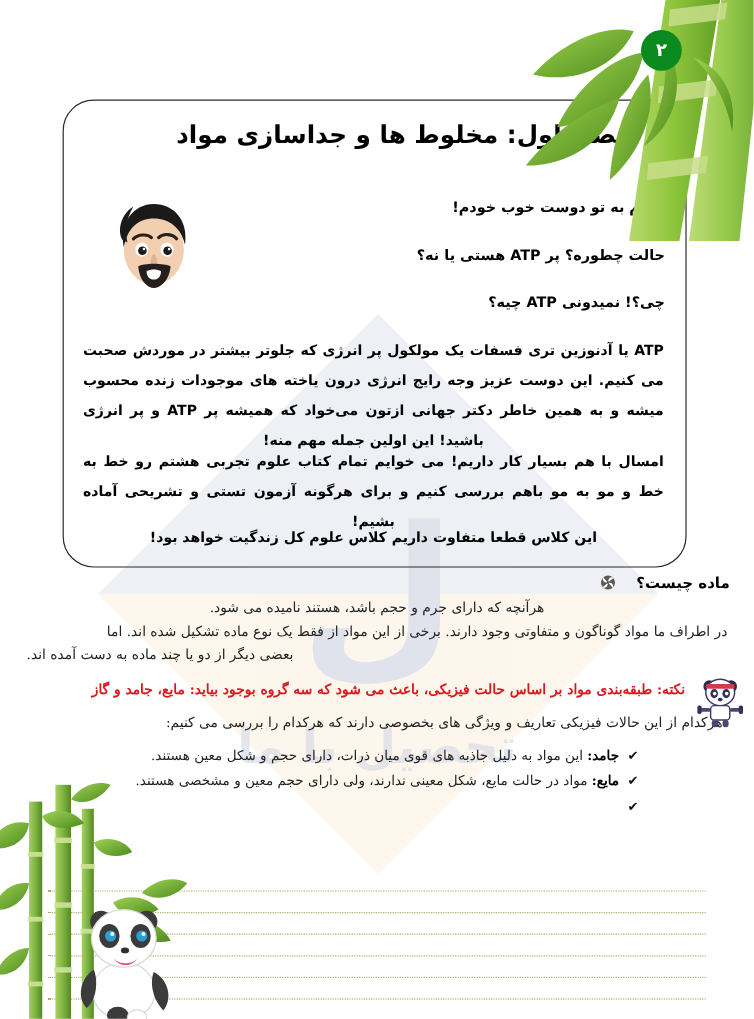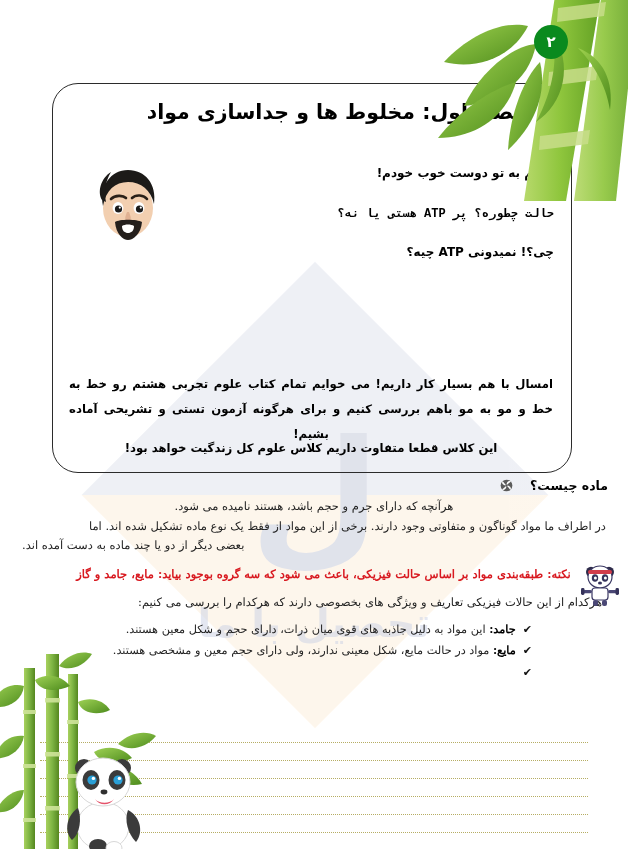--- a/index.html
+++ b/index.html
@@ -65,21 +65,21 @@
     white-space: nowrap;
   }
   .avatar { position: absolute; left: 38px; top: 78px; width: 74px; height: 82px; z-index: 4; }
 
   .greet {
     position: absolute; right: 17px; width: 100%;
     text-align: right; font-size: 12px; font-weight: bold; color: #000;
     padding-left: 110px;
   }
   .greet.g1 { top: 82px; }
-  .greet.g2 { top: 122px; font-family: Liberation Mono, monospace; }
+  .greet.g2 { top: 122px; }
   .greet.g3 { top: 161px; }
 
   .para {
     position: absolute; right: 18px; width: 484px;
     font-size: 11.7px; font-weight: bold; color: #000;
     line-height: 25px; text-align: justify; text-align-last: center;
   }
   .para.p1 { top: 196px; }
   .para.p2 { top: 288px; }
   .para.p3 { top: 352px; text-align: center; }
@@ -191,20 +191,21 @@
     <path d="M41 36 C45 32 53 33 56 37" stroke="#2a2018" stroke-width="2.6" fill="none" stroke-linecap="round"></path>
     <path d="M36 50 C34 55 33 58 37 59 C41 58 40 55 38 50 Z" fill="#e0b192"></path>
     <path d="M24 60 C28 57 46 57 51 60 C50 72 42 78 37 78 C32 78 25 72 24 60 Z" fill="#241f1c"></path>
     <path d="M31 64 C34 62 40 62 43 64 C43 69 40 71 37 71 C34 71 31 69 31 64 Z" fill="#ffffff"></path>
   </svg>
 
   <div class="greet g1">سلام به تو دوست خوب خودم!</div>
   <div class="greet g2">حالت چطوره؟ پر ATP هستی یا نه؟</div>
   <div class="greet g3">چی؟! نمیدونی ATP چیه؟</div>
 
+  <div class="para p1">ATP یا آدنوزین تری فسفات یک مولکول پر انرژی که جلوتر بیشتر در موردش صحبت می کنیم. این دوست عزیز وجه رایج انرژی درون یاخته های موجودات زنده محسوب میشه و به همین خاطر دکتر جهانی ازتون می‌خواد که همیشه پر ATP و پر انرژی باشید! این اولین جمله مهم منه!</div>
   <div class="para p2">امسال با هم بسیار کار داریم! می خوایم تمام کتاب علوم تجربی هشتم رو خط به خط و مو به مو باهم بررسی کنیم و برای هرگونه آزمون تستی و تشریحی آماده بشیم!</div>
   <div class="para p3">این کلاس قطعا متفاوت داریم کلاس علوم کل زندگیت خواهد بود!</div>
 </div>
 
 <div class="content">
 
   <div class="section-head">
     <span class="sh-text">ماده چیست؟</span>
     <svg class="pinwheel" viewBox="0 0 20 20">
       <circle cx="10" cy="10" r="9" fill="#5b5b5b"></circle>

